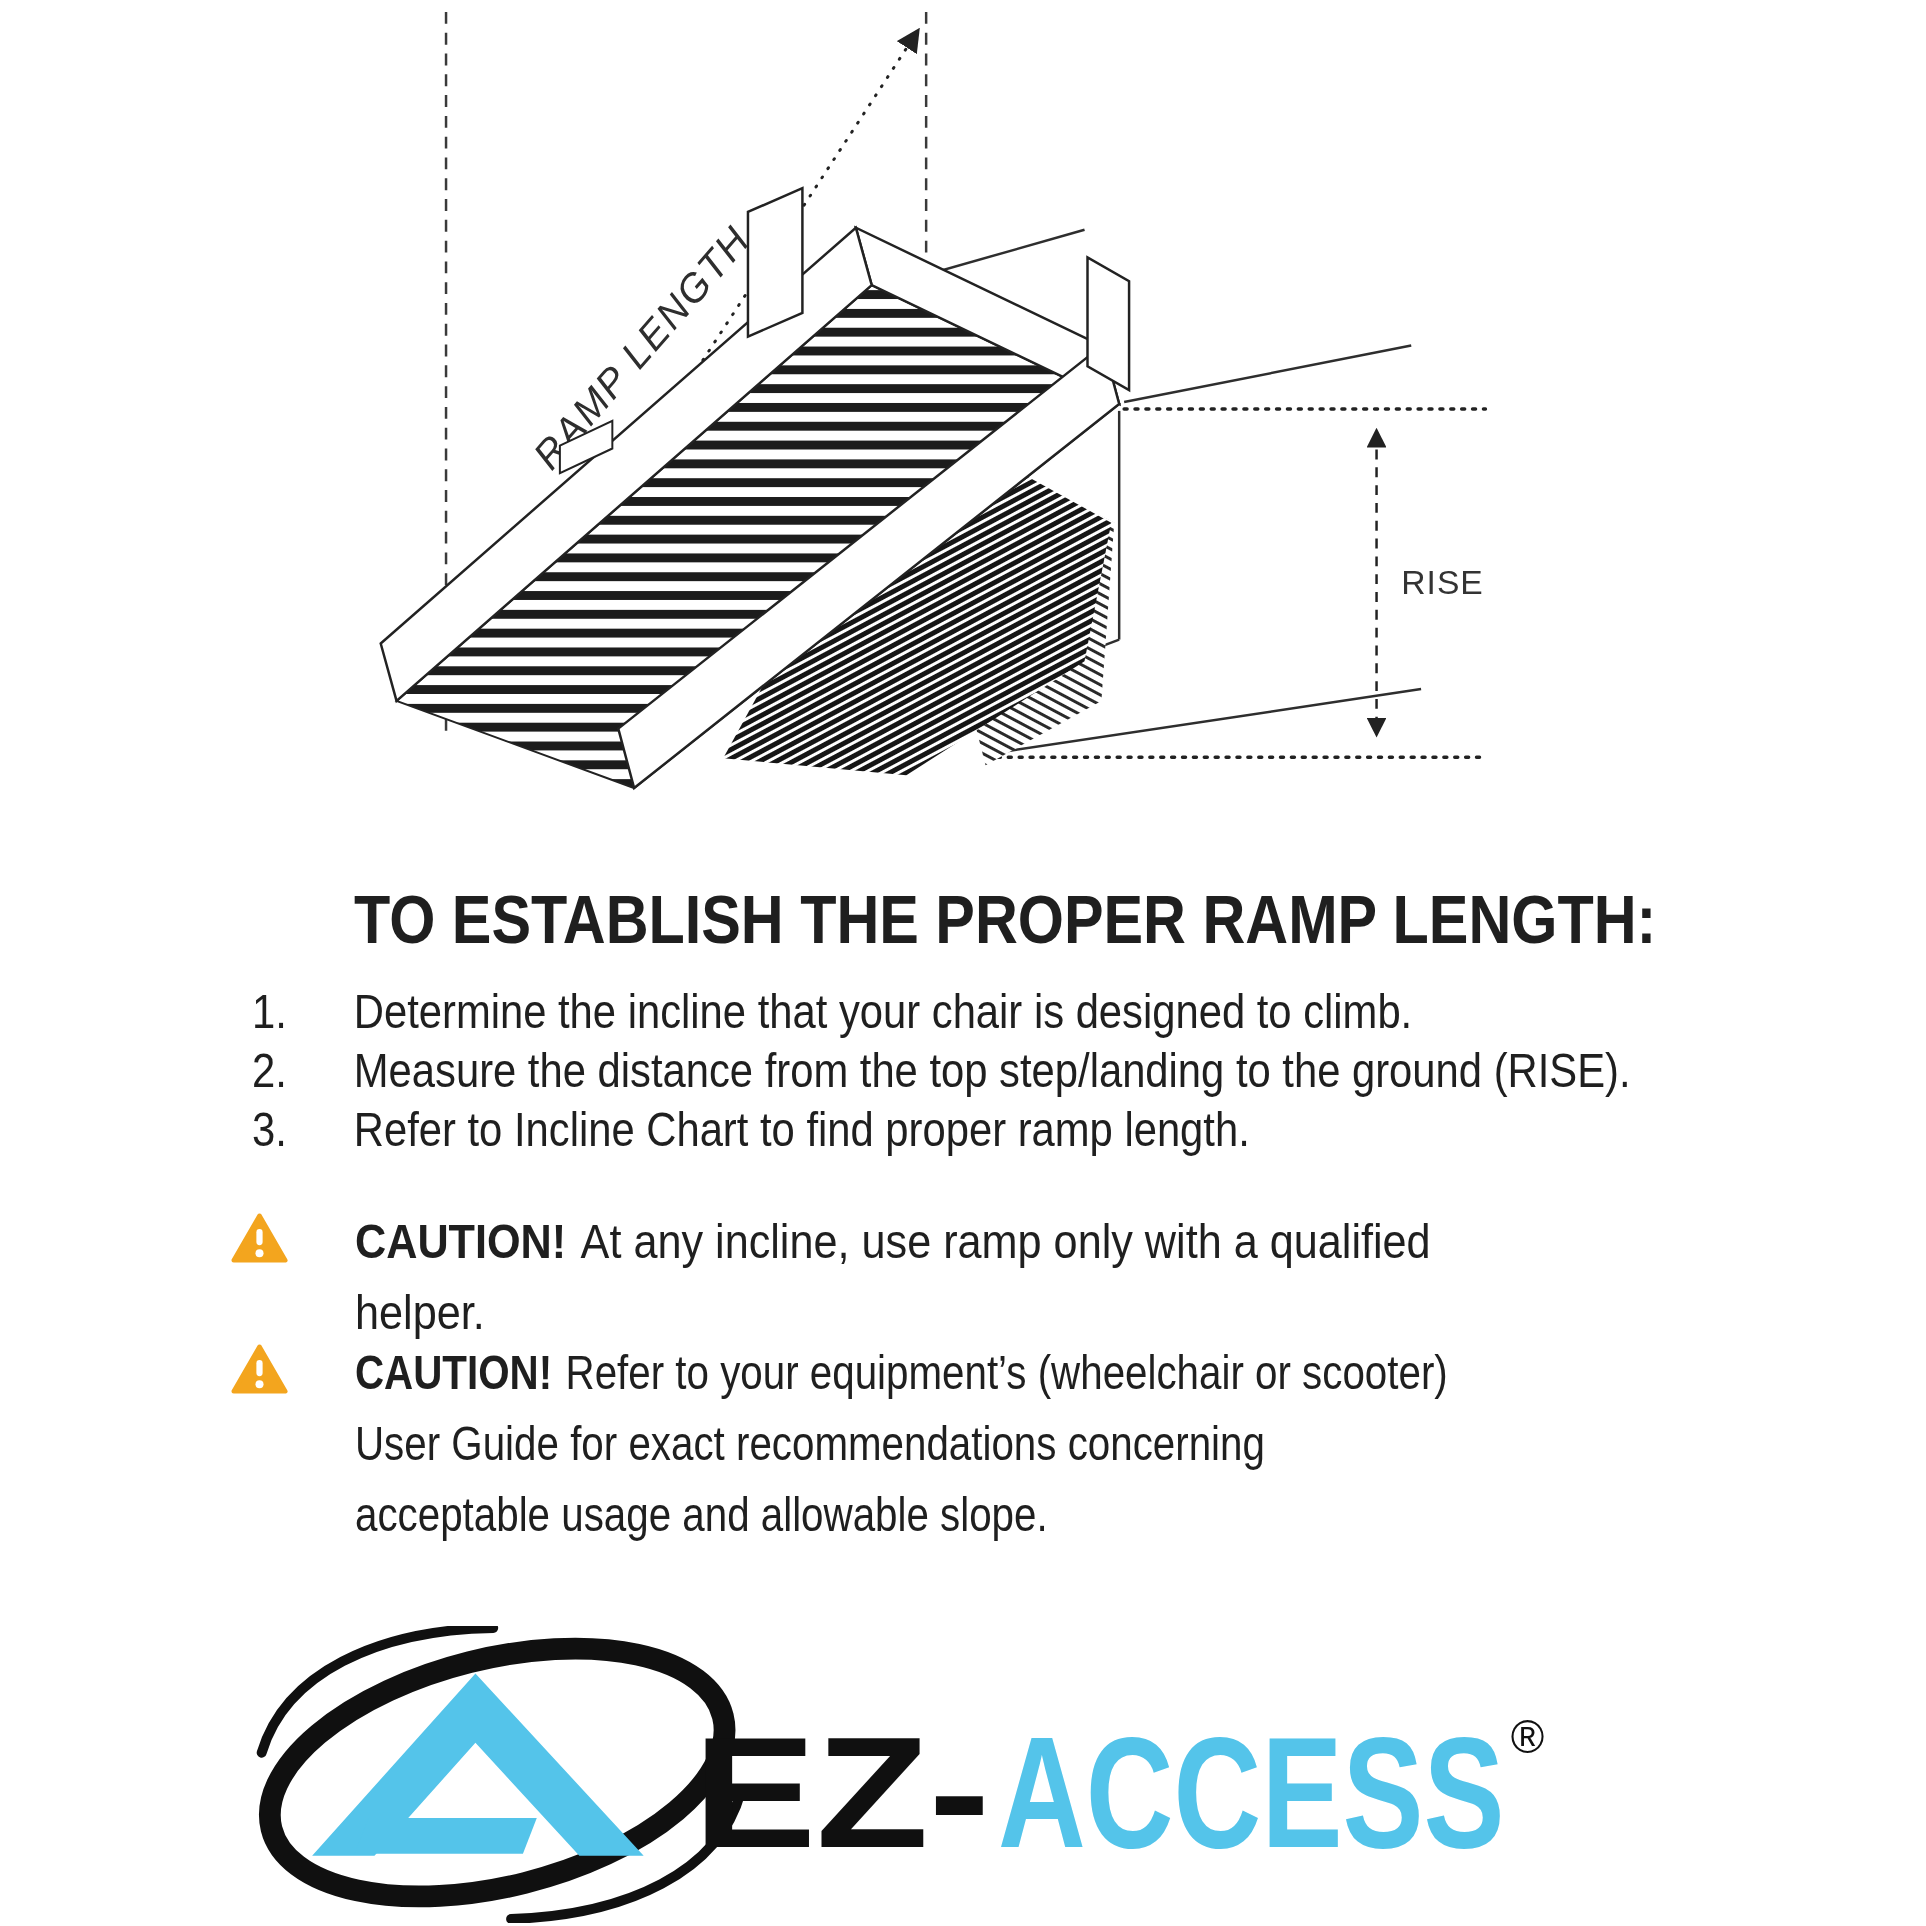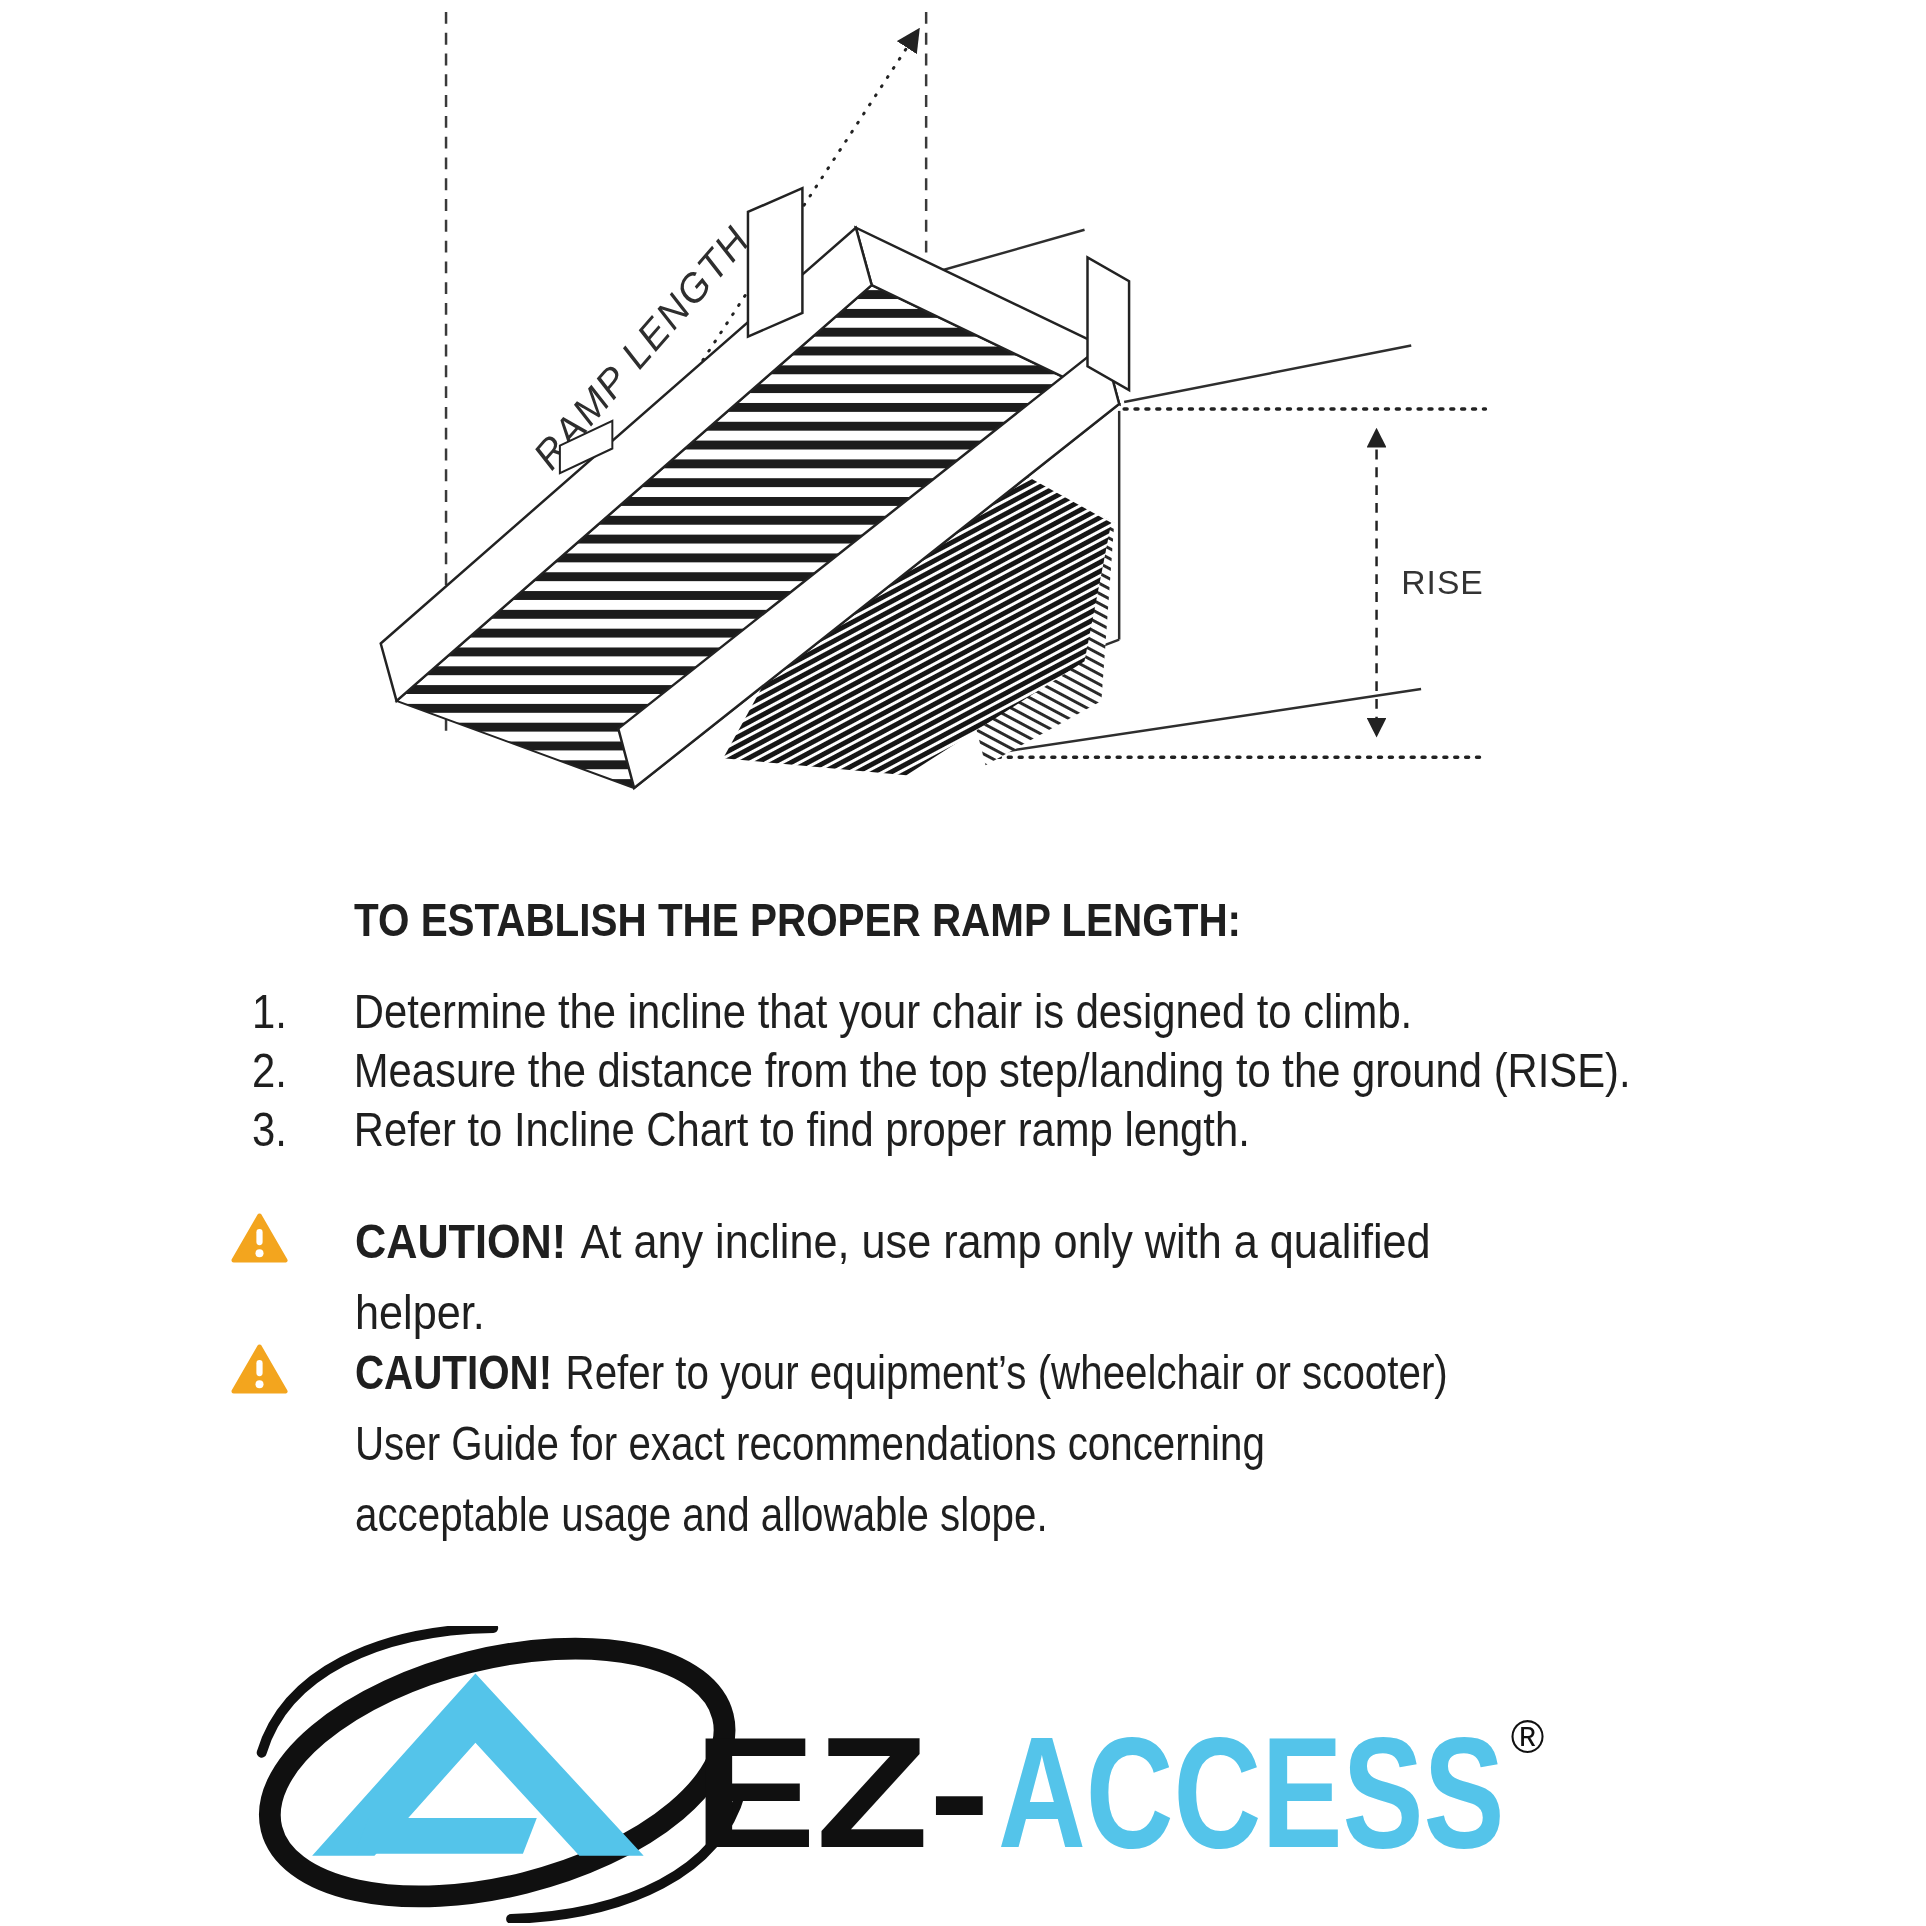--- a/index.html
+++ b/index.html
@@ -9,21 +9,21 @@
   }
   .narrow   { display:inline-block; transform:scaleX(0.86); transform-origin:0 0; white-space:nowrap; }
   .narrow87 { display:inline-block; transform:scaleX(0.87); transform-origin:0 0; white-space:nowrap; }
   .narrow90 { display:inline-block; transform:scaleX(0.90); transform-origin:0 0; white-space:nowrap; }
   .narrow84 { display:inline-block; transform:scaleX(0.84); transform-origin:0 0; white-space:nowrap; }
 
   .diagram { position:absolute; left:248px; top:8px; width:1287px; height:784px; }
 
   .heading {
     position:absolute; left:354px; top:889px;
-    font-size:47px; font-weight:700; line-height:61px; letter-spacing:0;
+    font-size:69px; font-weight:700; line-height:61px; letter-spacing:0;
   }
 
   .steps { position:absolute; left:252px; top:982px; }
   .step-row { display:flex; line-height:59px; font-size:48px; }
   .step-num { width:117px; flex:0 0 117px; }
   .step-text { white-space:nowrap; }
 
   .caution-row { position:absolute; display:flex; align-items:flex-start; }
   .caution-row.first  { left:231px; top:1206px; }
   .caution-row.second { left:231px; top:1337px; }

